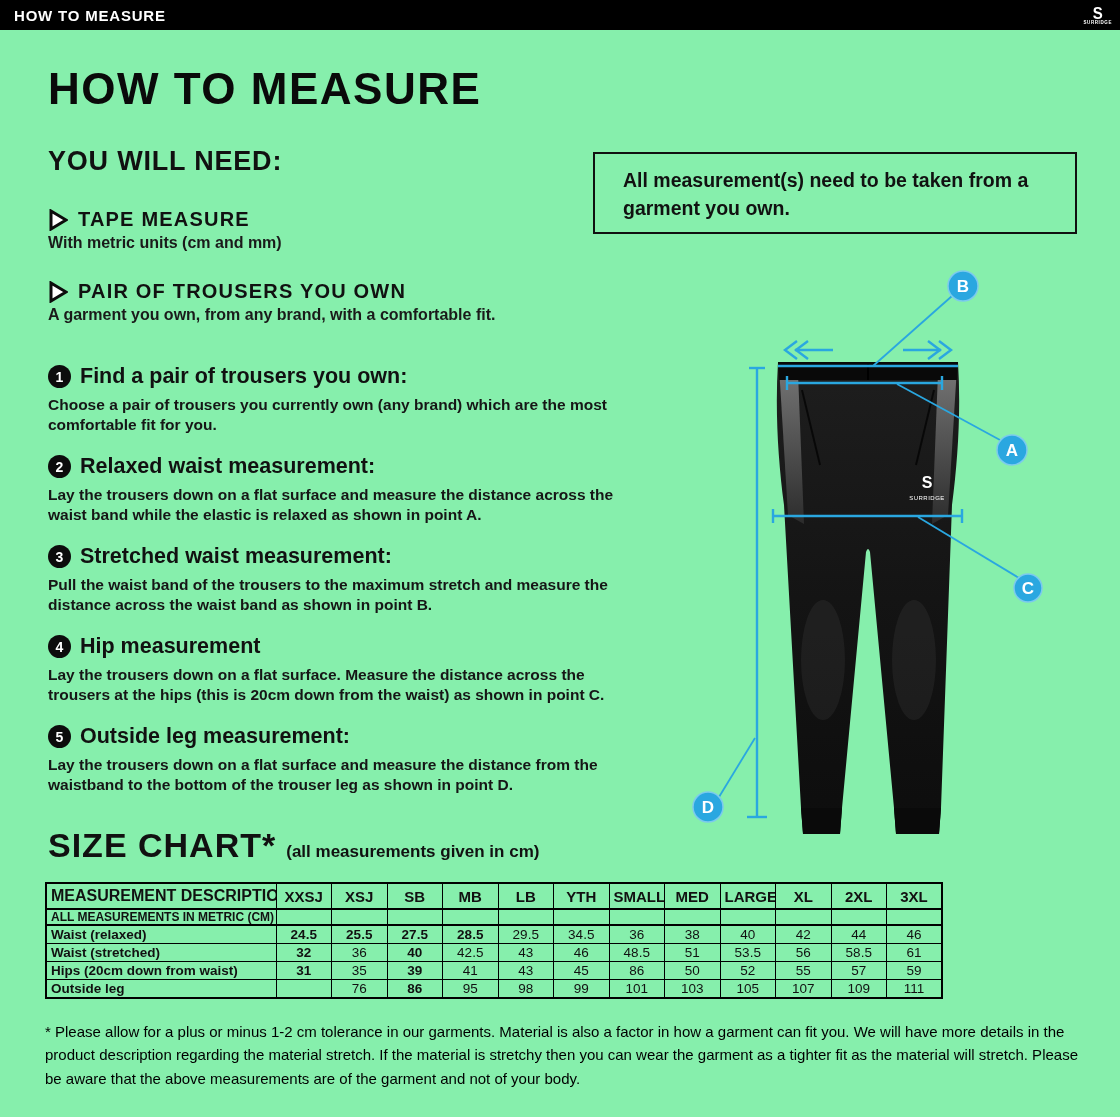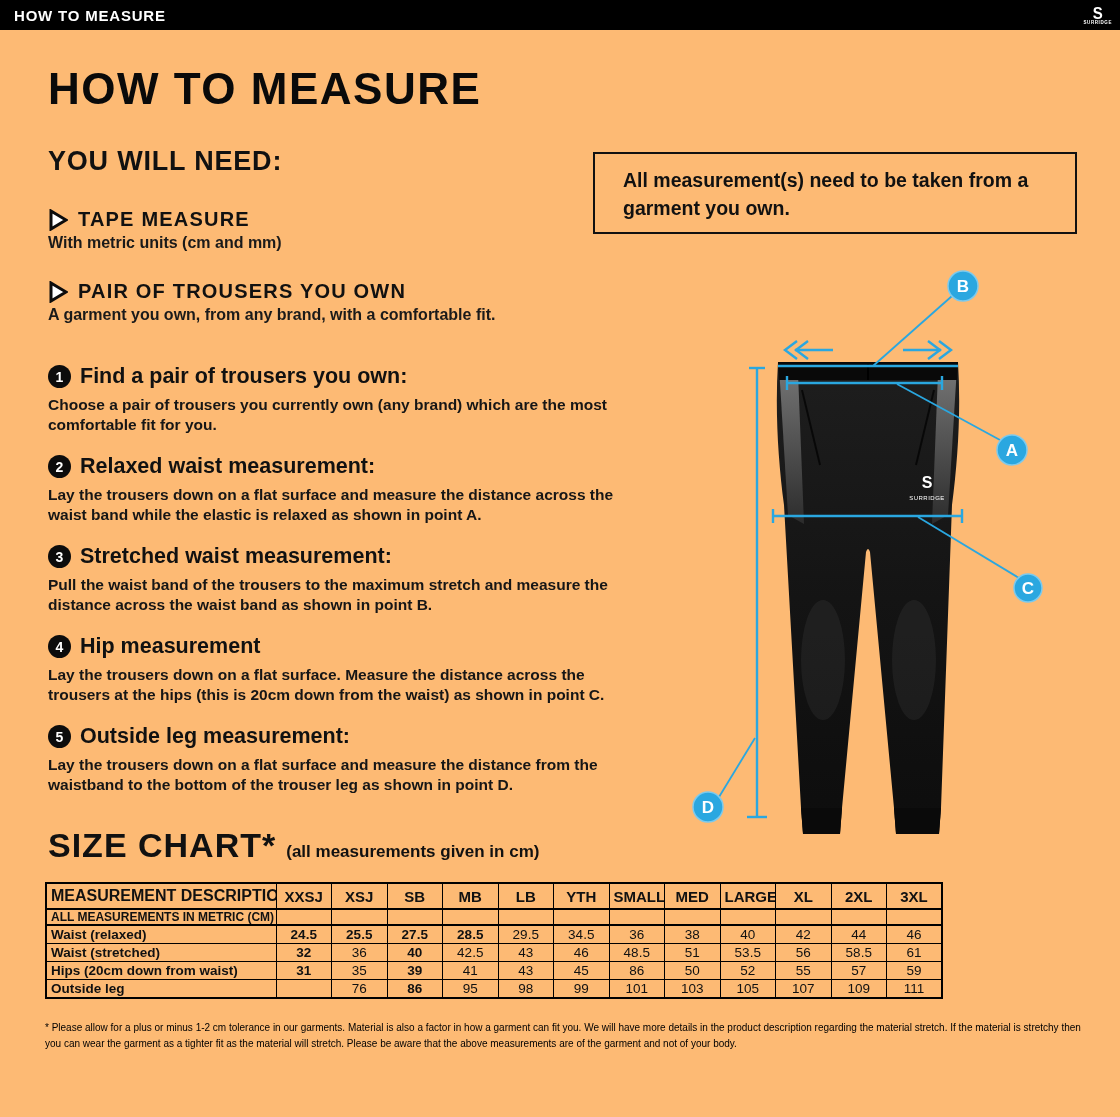--- a/index.html
+++ b/index.html
@@ -1,16 +1,16 @@
 <!DOCTYPE html>
 <html><head>
 <meta charset="utf-8">
 <style>
   html,body{margin:0;padding:0;background:#fff;}
-  #page{position:relative;width:1120px;height:1117px;background:#fdba74;overflow:hidden;
+  #page{position:relative;width:1120px;height:1117px;background:#86efac;overflow:hidden;
         font-family:"Liberation Sans",sans-serif;color:#111;}
   .abs{position:absolute;}
 
   
   .topbar{left:0;top:0;width:1120px;height:30px;background:#000;display:flex;align-items:center;}
   .topbar-title{color:#fff;font-size:15px;font-weight:bold;letter-spacing:.8px;margin-left:14px;flex:1;}
   .brand{display:flex;flex-direction:column;align-items:center;margin-right:8px;line-height:1;}
   .brand-s{color:#fff;font-weight:bold;font-size:15px;transform:scaleY(1.15);}
   .brand-word{color:#fff;font-size:4.5px;letter-spacing:.6px;font-weight:bold;margin-top:1px;}
 
@@ -37,21 +37,21 @@
              border:2.5px solid #000;}
   table.size td,table.size th{border:1.5px solid #000;padding:0 4px;overflow:hidden;white-space:nowrap;}
   .hrow th{height:24px;font-size:15px;font-weight:bold;text-align:center;}
   .hrow th.first{text-align:left;font-size:16px;}
   .mrow td{height:14px;font-size:12px;font-weight:bold;text-align:left;}
   .drow td{height:17px;font-size:13.5px;text-align:center;}
   .drow td.lab{text-align:left;font-weight:bold;}
   td.bv{font-weight:bold;}
   tr.hb td, tr.hb th{border-bottom-width:2px;}
 
-  .disclaimer{left:45px;top:1020px;width:1038px;font-size:10px;line-height:1.55;color:#000;}
+  .disclaimer{left:45px;top:1020px;width:1038px;font-size:15px;line-height:1.55;color:#000;}
 
   .fig{left:690px;top:260px;width:400px;height:585px;}
 </style>
 </head>
 <body>
 
 <div id="page">
 
   <div class="abs topbar">
     <div class="topbar-title">HOW TO MEASURE</div>

